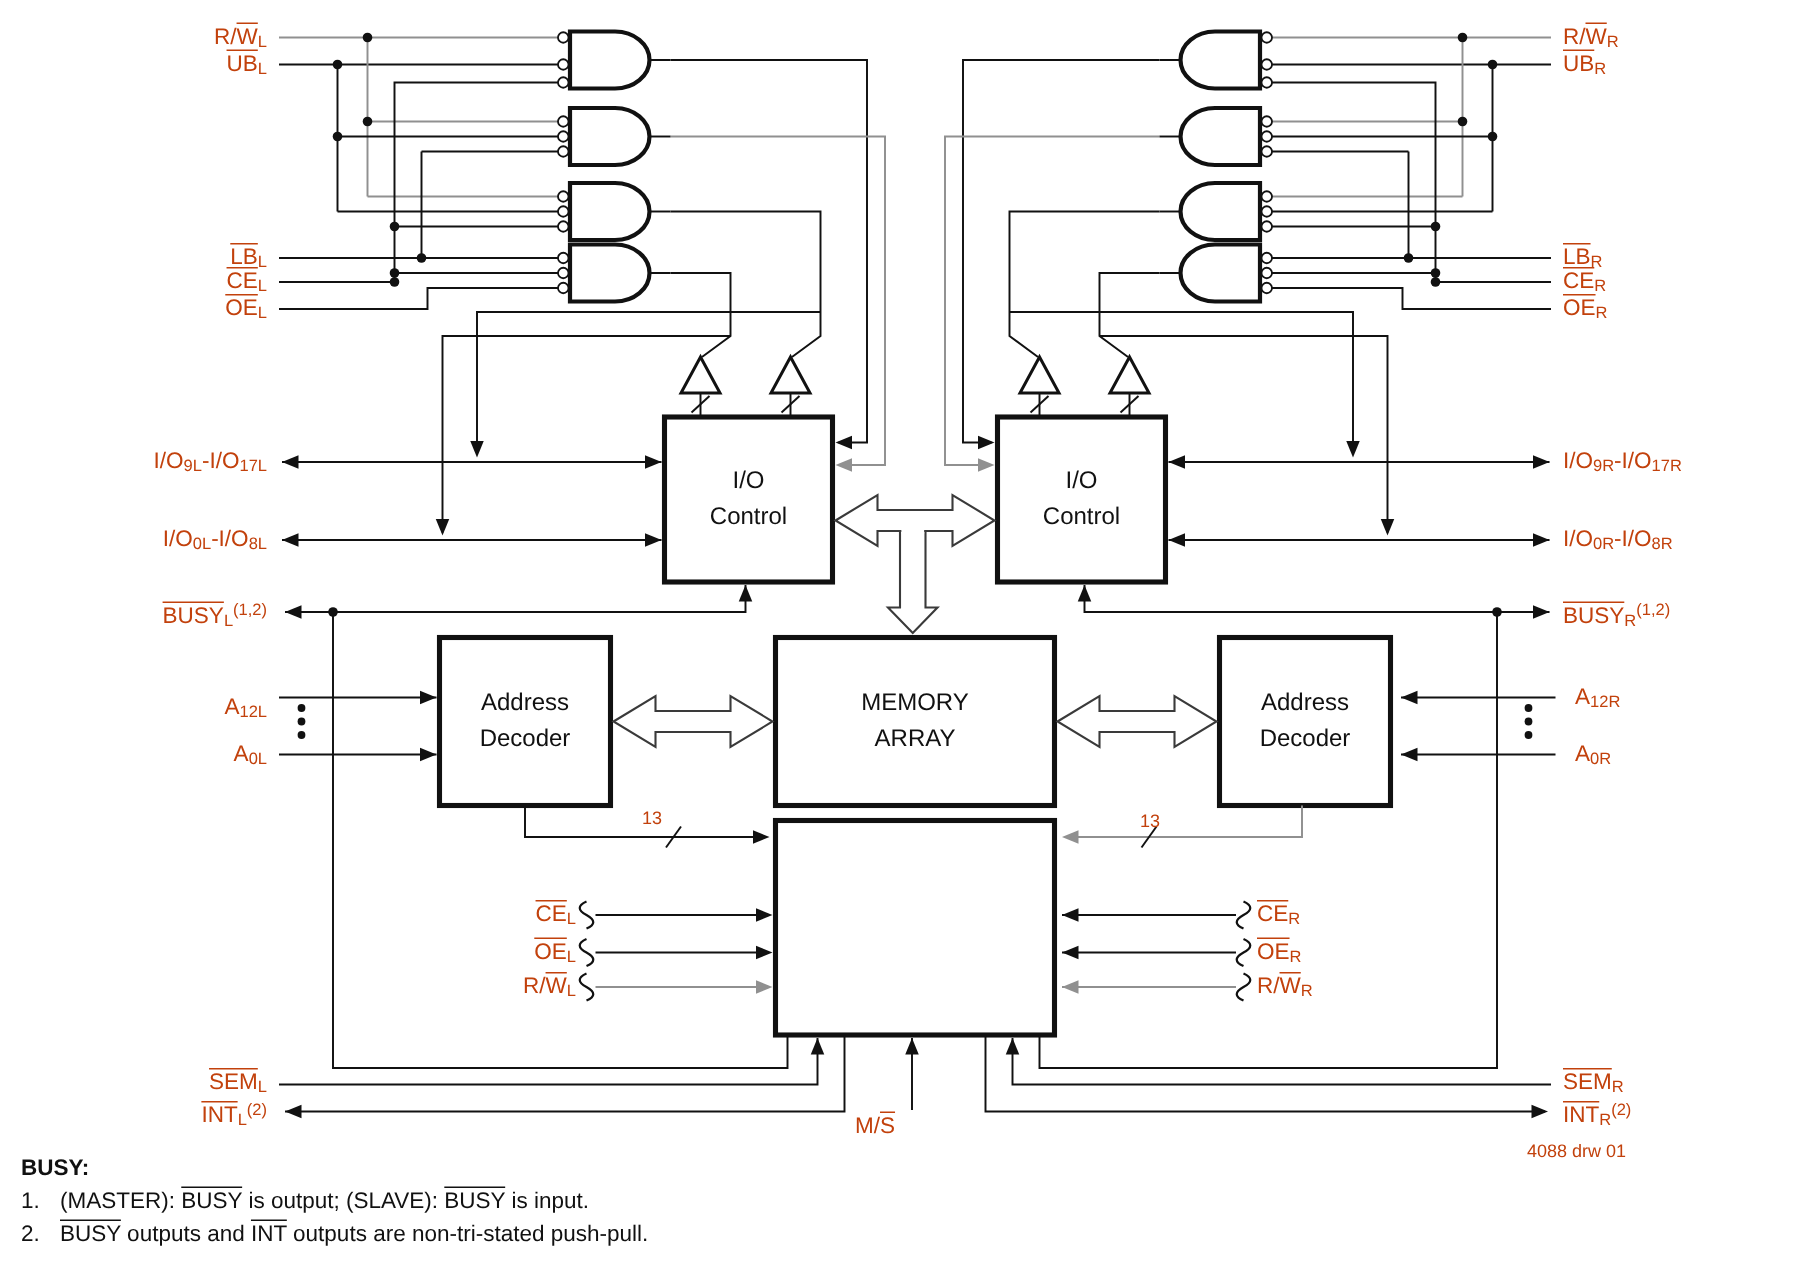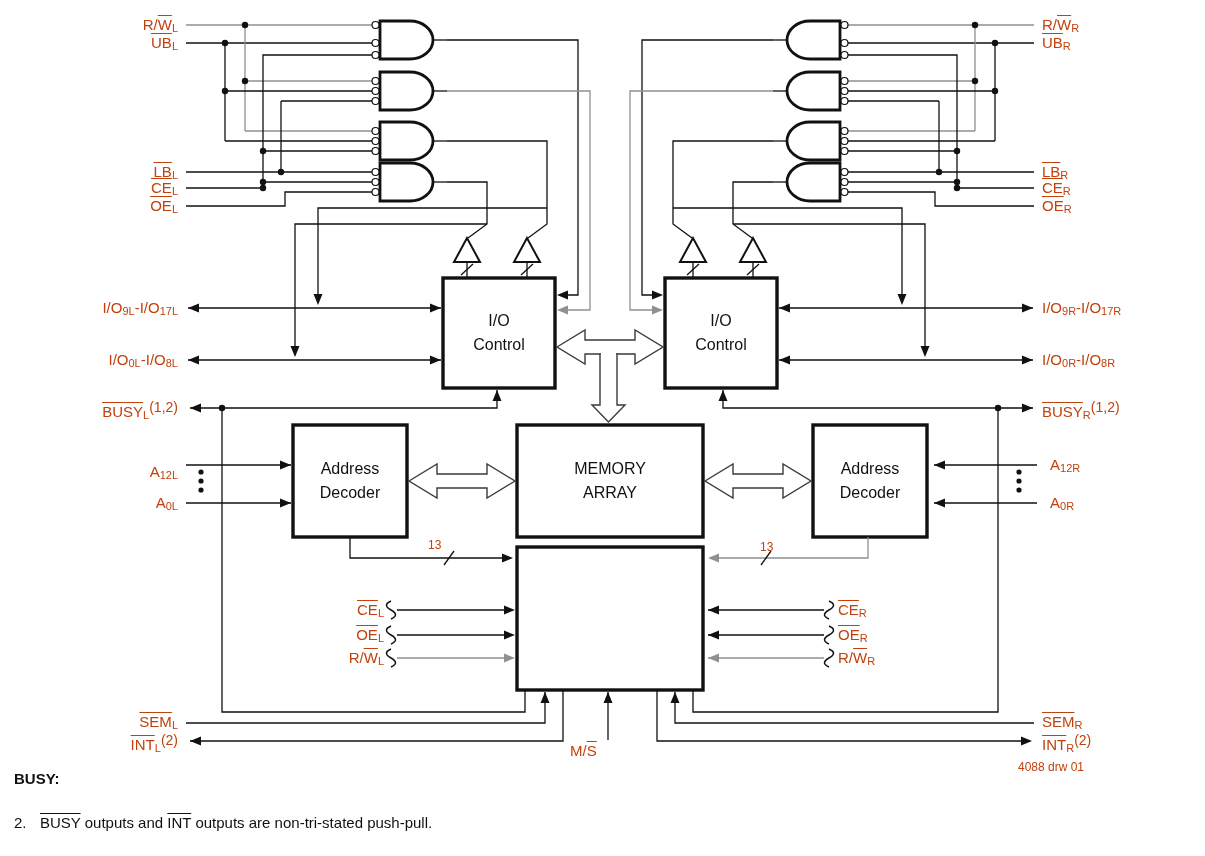--- a/index.html
+++ b/index.html
@@ -4,21 +4,21 @@
 <style>
   html,body{margin:0;padding:0;background:#fff}
   .canvas{position:relative;width:1205px;height:856px;background:#fff;
           font-family:"Liberation Sans",sans-serif;color:#111;overflow:hidden}
   svg.wires{position:absolute;left:0;top:0}
   .lbl{position:absolute;font-size:15px;line-height:18px;white-space:nowrap;color:#c2410c}
   .ra{width:130px;text-align:right}
   .la{text-align:center}
   .ov{text-decoration:overline}
   .sb{font-size:11px;vertical-align:-2px}
-  .sp{font-size:14px;vertical-align:5px}
+  .sp{font-size:11px;vertical-align:5px}
   .blk{position:absolute;display:flex;flex-direction:column;align-items:center;
        justify-content:center;font-size:16px;line-height:24px;text-align:center;color:#111}
   .arbblk{line-height:25px}
   .small{font-size:12px;line-height:14px}
   .notes{position:absolute;font-size:15px;line-height:18px;color:#111}
   .ntitle{font-weight:bold}
   .nnum{display:inline-block;width:26px}
 </style>
 </head>
 <body>
@@ -318,15 +318,16 @@
       <span>MEMORY</span>
       <span>ARRAY</span>
     </div>
 
 <div class="lbl small" style="left:428px;top:538px">13</div>
 <div class="lbl small" style="left:760px;top:540px">13</div>
 
 <div class="lbl small" style="left:1018px;top:760px">4088 drw 01</div>
 
 <div class="notes ntitle" style="left:14px;top:770px">BUSY:</div>
+<div class="notes" style="left:14px;top:792px"><span class="nnum">1.</span><span>(MASTER): </span><span class="ov">BUSY</span><span> is output; (SLAVE): </span><span class="ov">BUSY</span><span> is input.</span></div>
 <div class="notes" style="left:14px;top:814px"><span class="nnum">2.</span><span class="ov">BUSY</span><span> outputs and </span><span class="ov">INT</span><span> outputs are non-tri-stated push-pull.</span></div>
 
 </div>
 
 </body></html>

